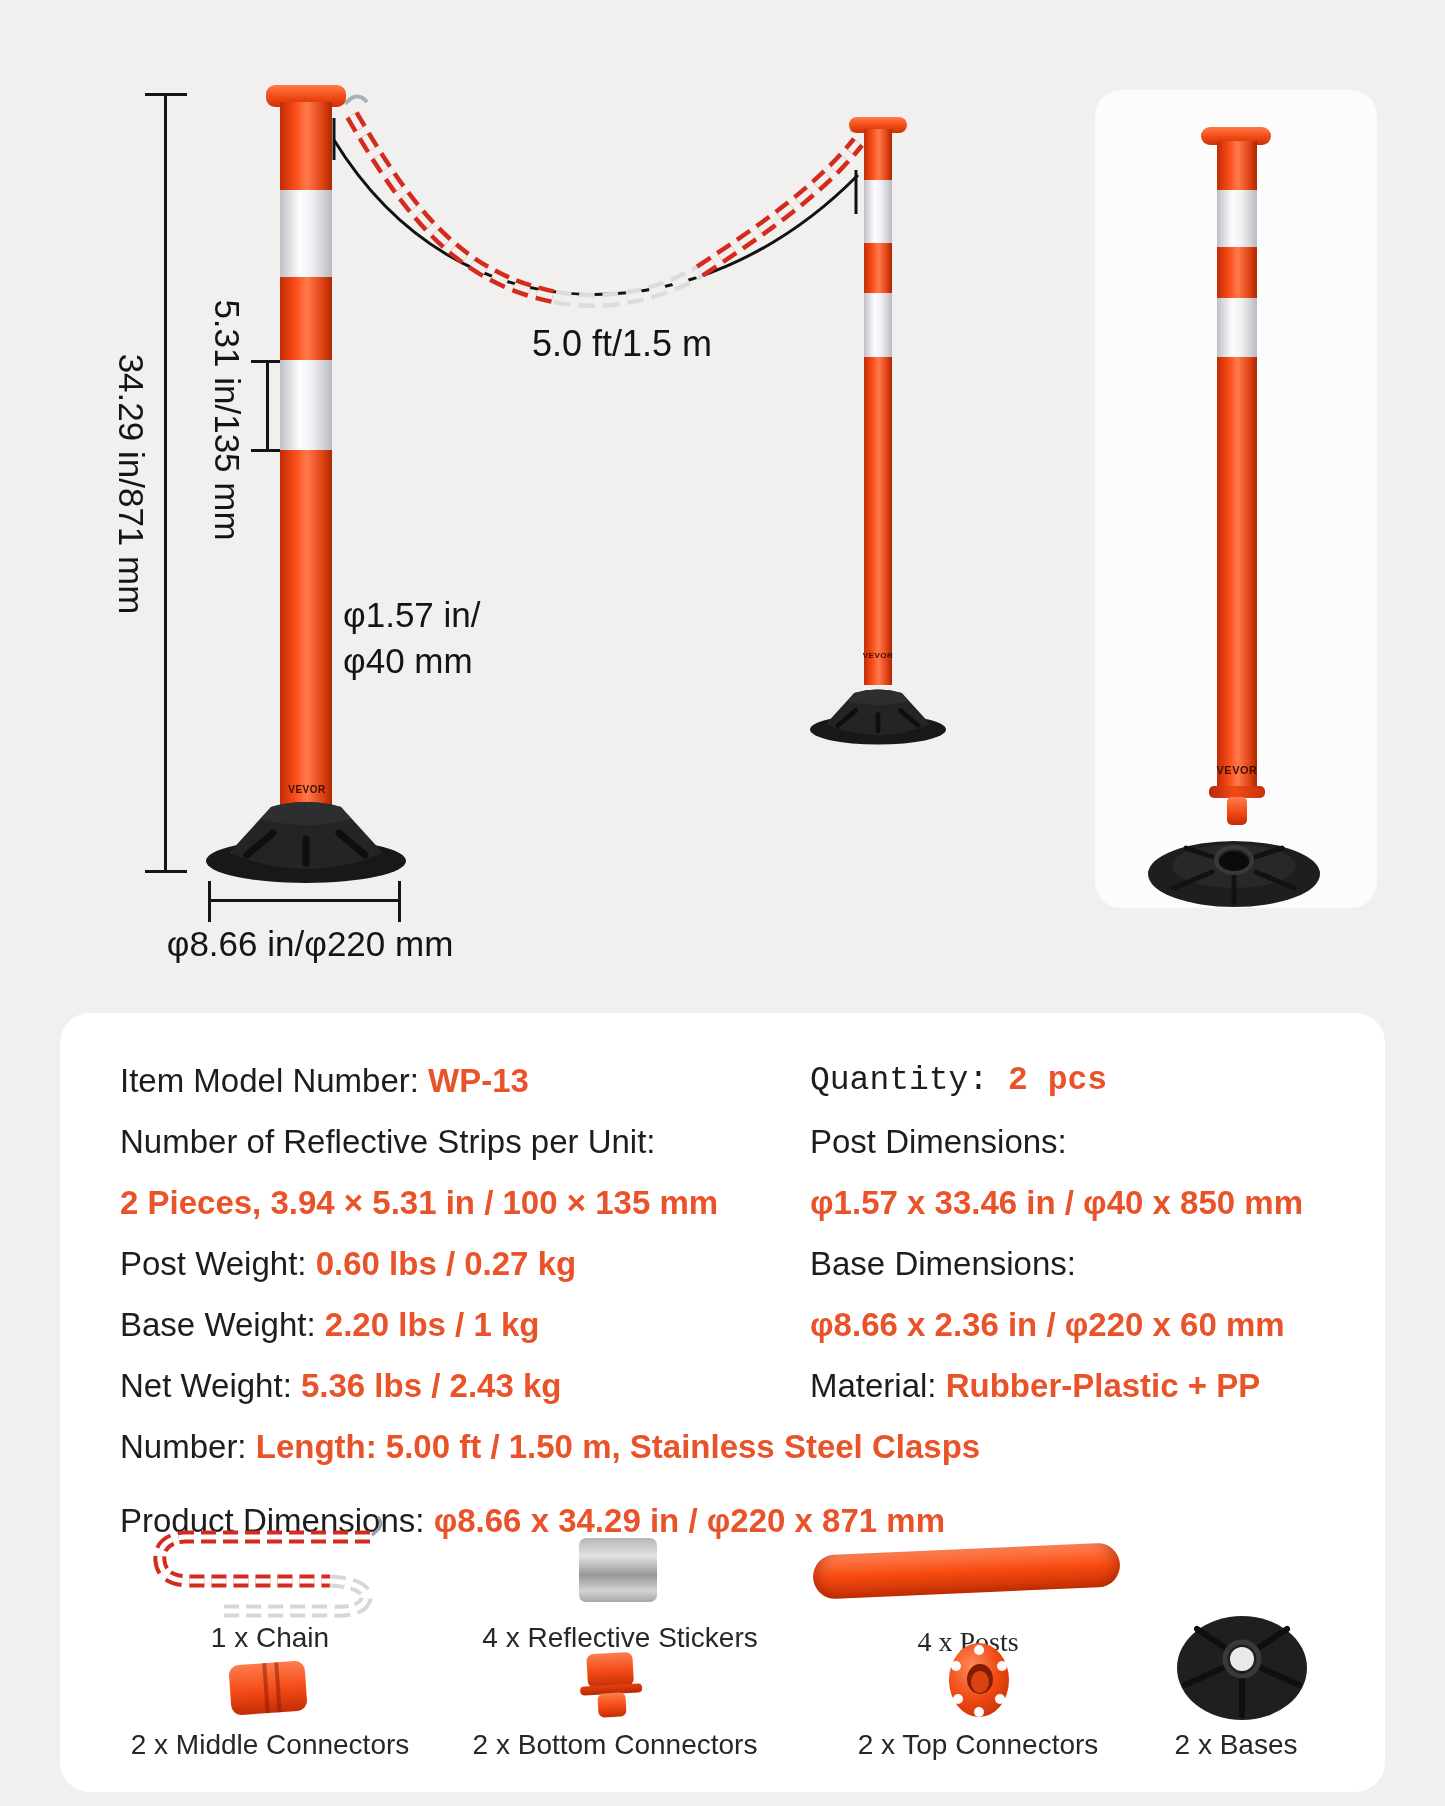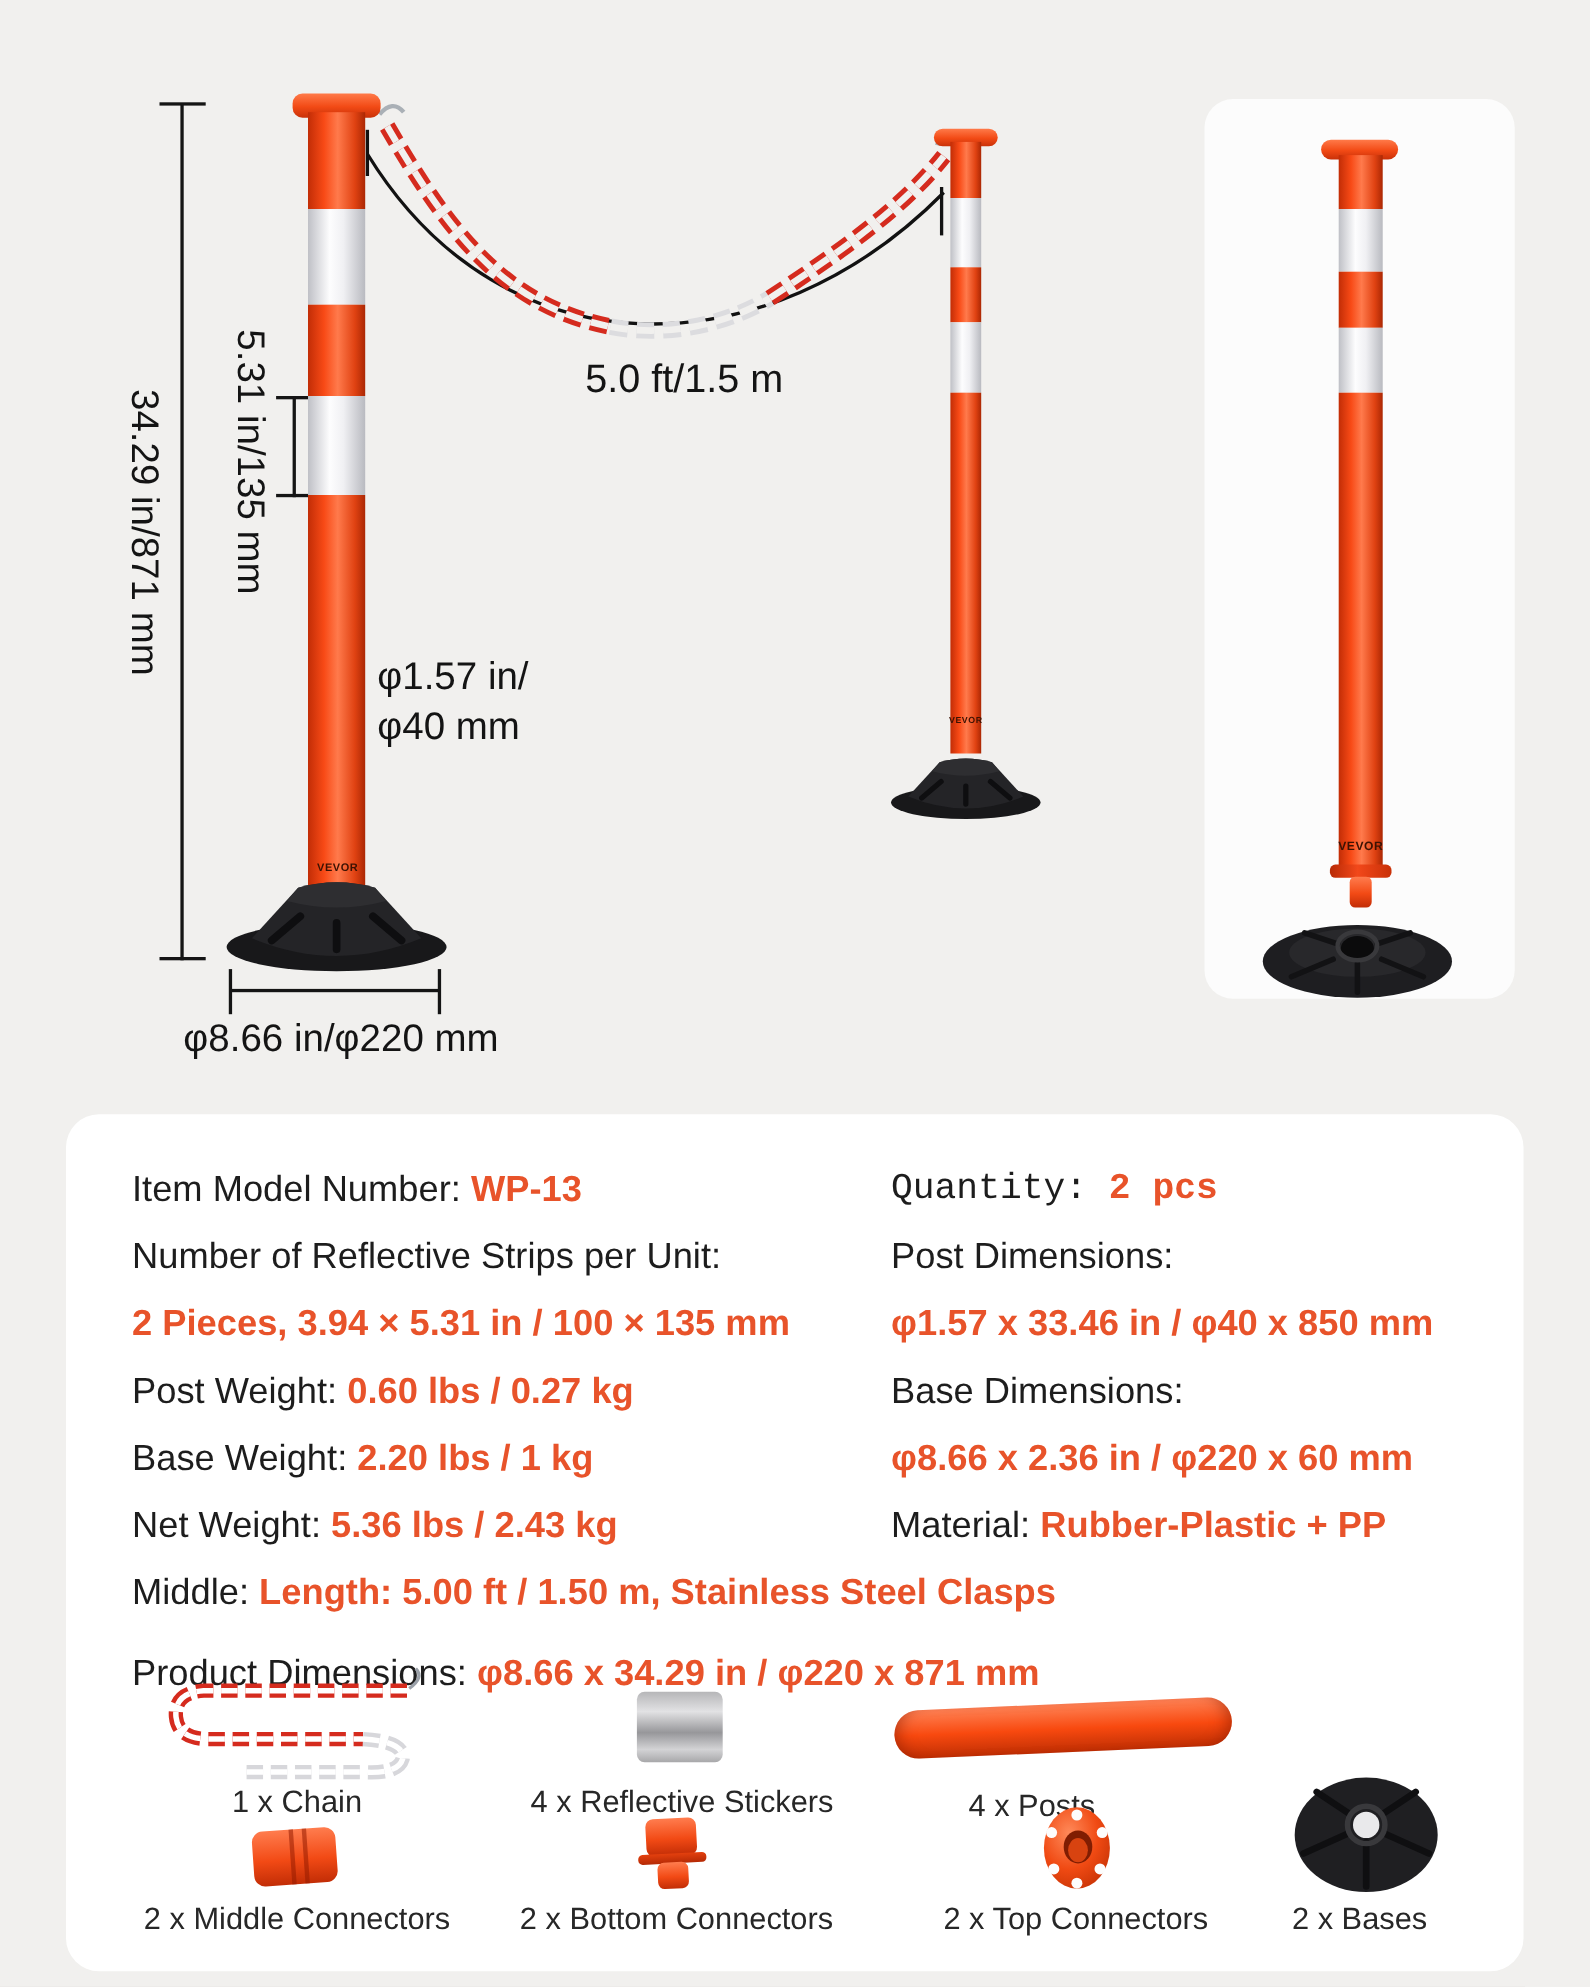--- a/index.html
+++ b/index.html
@@ -158,21 +158,21 @@
 
   <div class="card" style="left:60px;top:1013px;width:1325px;height:779px;"></div>
 
   <div>
     <div class="spec" style="left:120px;top:1058px;"><span class="k">Item Model Number: </span><span class="v">WP-13</span></div>
     <div class="spec" style="left:120px;top:1119px;text-align:center;"><span class="k">Number of Reflective Strips per Unit:</span><span class="v"></span></div>
     <div class="spec" style="left:120px;top:1180px;"><span class="k"></span><span class="v">2 Pieces, 3.94 × 5.31 in / 100 × 135 mm</span></div>
     <div class="spec" style="left:120px;top:1241px;"><span class="k">Post Weight: </span><span class="v">0.60 lbs / 0.27 kg</span></div>
     <div class="spec" style="left:120px;top:1302px;"><span class="k">Base Weight: </span><span class="v">2.20 lbs / 1 kg</span></div>
     <div class="spec" style="left:120px;top:1363px;"><span class="k">Net Weight: </span><span class="v">5.36 lbs / 2.43 kg</span></div>
-    <div class="spec" style="left:120px;top:1424px;"><span class="k">Middle: </span><span class="v">Length: 5.00 ft / 1.50 m, Stainless Steel Clasps</span></div>
+    <div class="spec" style="left:120px;top:1424px;"><span class="k">Number: </span><span class="v">Length: 5.00 ft / 1.50 m, Stainless Steel Clasps</span></div>
     <div class="spec" style="left:120px;top:1498px;"><span class="k">Product Dimensions: </span><span class="v">φ8.66 x 34.29 in / φ220 x 871 mm</span></div>
 
     <div class="spec" style="left:810px;top:1058px;font-family:Liberation Mono, monospace;"><span class="k">Quantity: </span><span class="v">2 pcs</span></div>
     <div class="spec" style="left:810px;top:1119px;"><span class="k">Post Dimensions:</span><span class="v"></span></div>
     <div class="spec" style="left:810px;top:1180px;"><span class="k"></span><span class="v">φ1.57 x 33.46 in / φ40 x 850 mm</span></div>
     <div class="spec" style="left:810px;top:1241px;"><span class="k">Base Dimensions:</span><span class="v"></span></div>
     <div class="spec" style="left:810px;top:1302px;"><span class="k"></span><span class="v">φ8.66 x 2.36 in / φ220 x 60 mm</span></div>
     <div class="spec" style="left:810px;top:1363px;"><span class="k">Material: </span><span class="v">Rubber-Plastic + PP</span></div>
   </div>
 
@@ -186,21 +186,21 @@
         <path d="M190,76 Q228,78 226,94 Q222,108 190,106 H80" stroke="#ffffff" stroke-width="5"></path>
       </g>
       <path d="M232,30 q14,-10 6,-18" fill="none" stroke="#9aa0a8" stroke-width="3"></path>
     </svg>
     <div class="plabel" style="left:270px;top:1622px;">1 x Chain</div>
 
     <div class="sticker" style="left:579px;top:1538px;width:78px;height:64px;"></div>
     <div class="plabel" style="left:620px;top:1622px;">4 x Reflective Stickers</div>
 
     <div class="tube" style="left:813px;top:1549px;width:307px;height:44px;transform:rotate(-2.5deg);"></div>
-    <div class="plabel" style="left:938px;top:1626px;">4 x Posts</div>
+    <div class="plabel" style="left:968px;top:1626px;font-family:Liberation Serif, serif;">4 x Posts</div>
 
     <svg class="abs" style="left:1175px;top:1615px;" width="134" height="106" viewBox="0 0 134 106">
       <ellipse cx="67" cy="53" rx="65" ry="52" fill="#1f1f22"></ellipse>
       <g stroke="#0f0f11" stroke-width="6" stroke-linecap="round">
         <line x1="67" y1="60" x2="67" y2="100"></line>
         <line x1="50" y1="52" x2="10" y2="70"></line>
         <line x1="84" y1="52" x2="124" y2="70"></line>
         <line x1="52" y1="34" x2="22" y2="14"></line>
         <line x1="82" y1="34" x2="112" y2="14"></line>
       </g>

